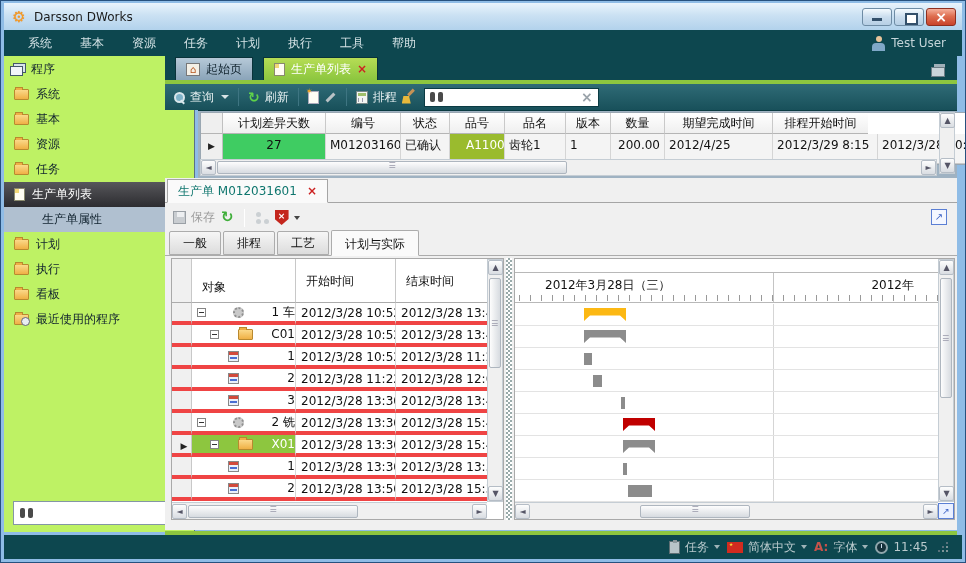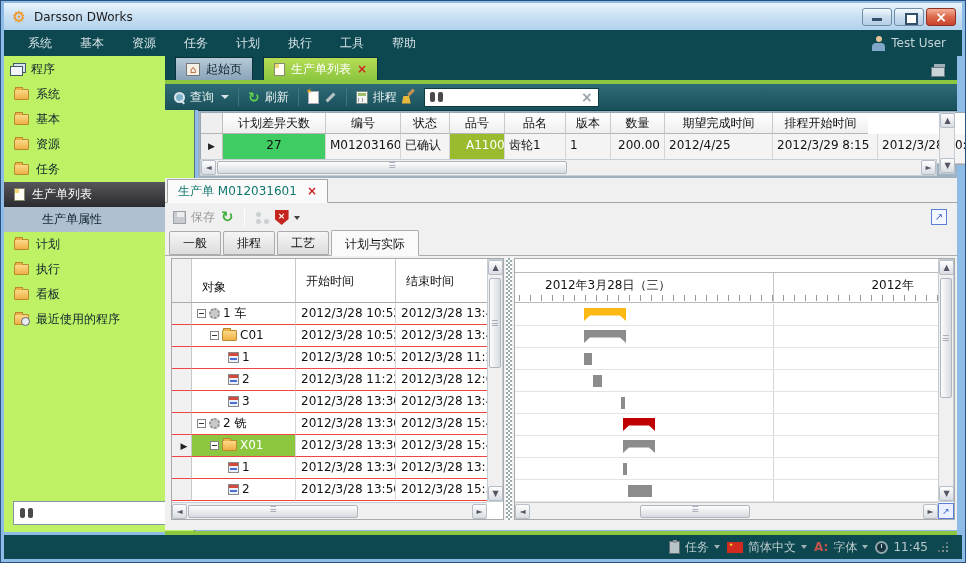--- a/index.html
+++ b/index.html
@@ -144,21 +144,21 @@
   .subtabs { height:23px; display:flex; align-items:flex-end; padding-left:4px; position:relative; z-index:2; }
   .stab { padding:3px 13px 2px; background:linear-gradient(#F6F6F6,#DCDCDC); border:1px solid #ACACAC; margin-right:2px; color:#111; border-radius:2px 2px 0 0; }
   .stab.active { background:#FAFAFA; border-bottom:1px solid #FAFAFA; padding-top:5px; margin-bottom:-1px; }
 
   .doccontent { flex:1; border-top:1px solid #ACACAC; background:#F0F0F0; position:relative; }
 
   
   .treepanel { position:absolute; left:6px; top:2px; width:333px; height:262px; border:1px solid #A9A9A9; background:#fff; }
   .trow { display:flex; }
   .th2 { height:44px; background:#FFF; border-right:1px solid #C8C8C8; border-bottom:1px solid #ABABAB; padding:14px 0 0 10px; color:#111; }
-  .tc { height:22px; border-right:1px solid #D8D8D8; border-bottom:1px solid #ef4444; line-height:21px; padding-left:5px; color:#111; white-space:nowrap; overflow:hidden; }
+  .tc { height:22px; border-right:1px solid #D8D8D8; border-bottom:4px solid #ef4444; line-height:21px; padding-left:5px; color:#111; white-space:nowrap; overflow:hidden;justify-content:space-between; }
   .tsel { width:20px; flex:none; background:#F0F0F0; border-right:1px solid #C8C8C8; text-align:center; line-height:21px; color:#222; }
   .tsel.arrow::before { content:"▶"; font-size:9px; }
   .tobj { width:104px; flex:none; display:flex; align-items:center; gap:3px; }
   .tstart, .tend { width:100px; flex:none; }
   .tend { border-right:none; }
   .lvl1 { padding-left:18px; } .lvl2 { padding-left:36px; }
   .expbox { width:9px; height:9px; border:1px solid #848484; background:#fff; position:relative; flex:none; }
   .expbox::before { content:""; position:absolute; left:1px; right:1px; top:3px; height:1px; background:#333; }
   .gear-icon { width:11px; height:11px; border-radius:50%; background:#C9C9C9; border:2px dotted #8F8F8F; flex:none; }
   .task-icon { width:11px; height:11px; border:1px solid #888; background:#EAF0FA; position:relative; flex:none; }

